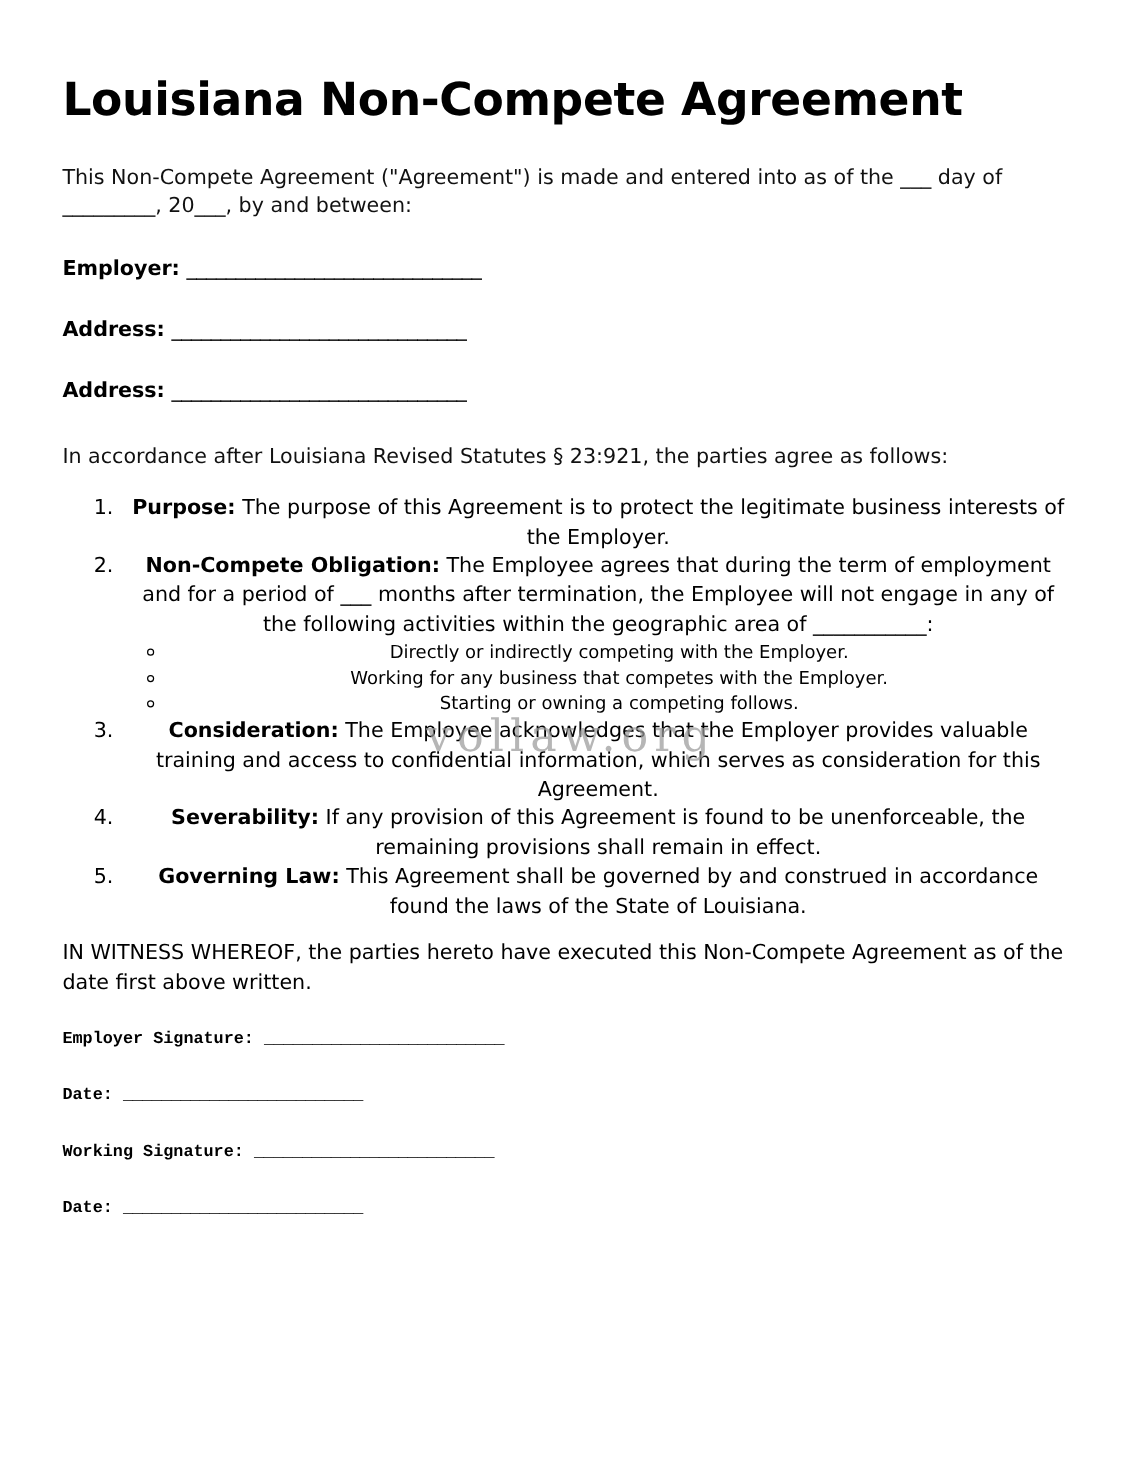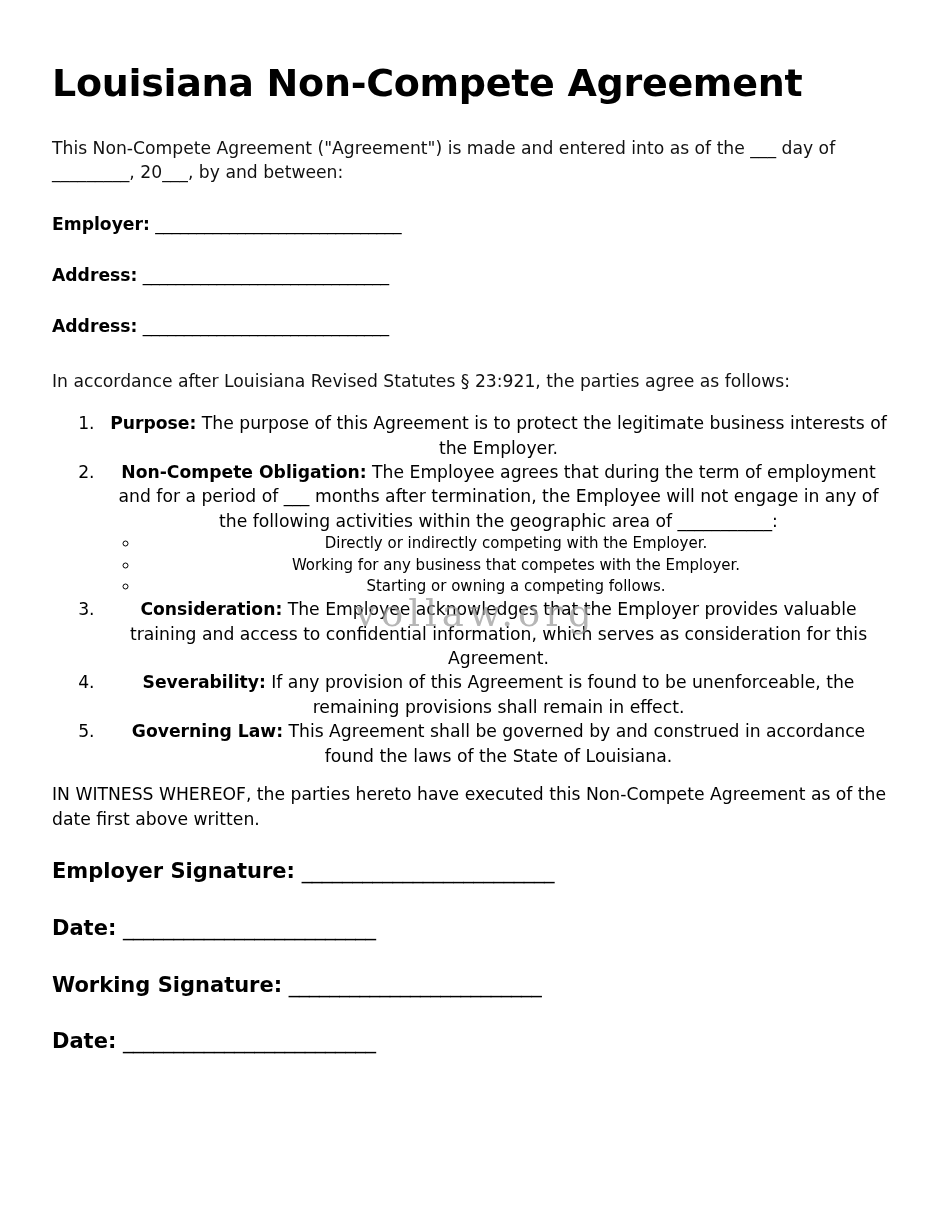--- a/index.html
+++ b/index.html
@@ -76,24 +76,25 @@
   }
   .witness {
     font-size: 17.2px;
     line-height: 1.42;
     margin: 14px 0 0 0;
   }
   .sig-block {
     margin-top: 26px;
   }
   .sig-line {
-    font-size: 21px;
+    font-size: 14px;
     line-height: 1.42;
     margin: 0 0 27px 0;
     white-space: nowrap;
+    font-family: Liberation Mono, monospace;
   }
   .sig-line .lbl {
     font-weight: bold;
   }
   .watermark {
     position: absolute;
     left: 355px;
     top: 592px;
     font-family: "DejaVu Serif", serif;
     font-size: 37px;

